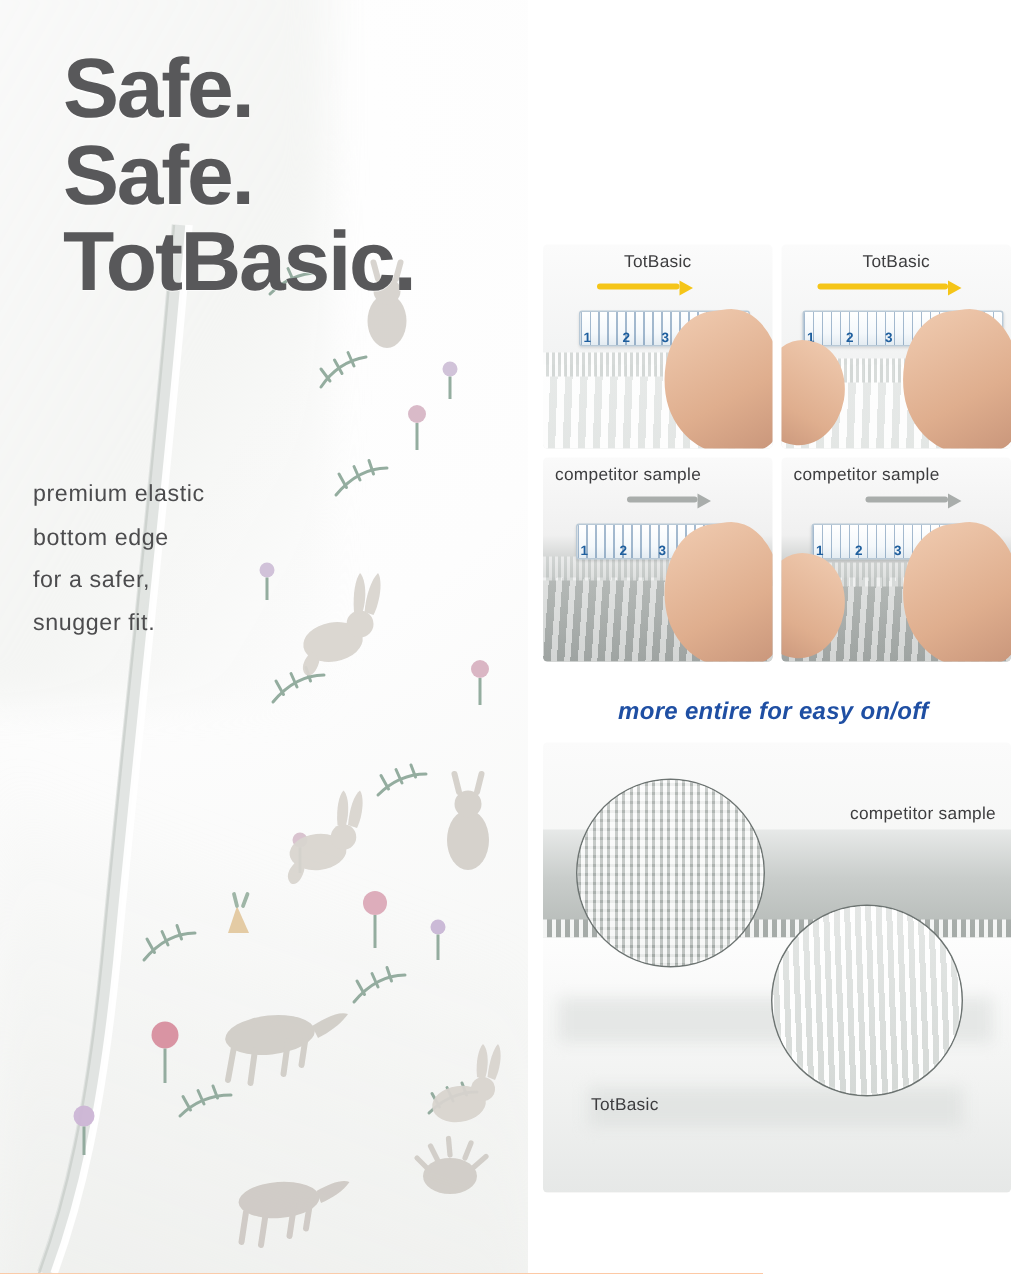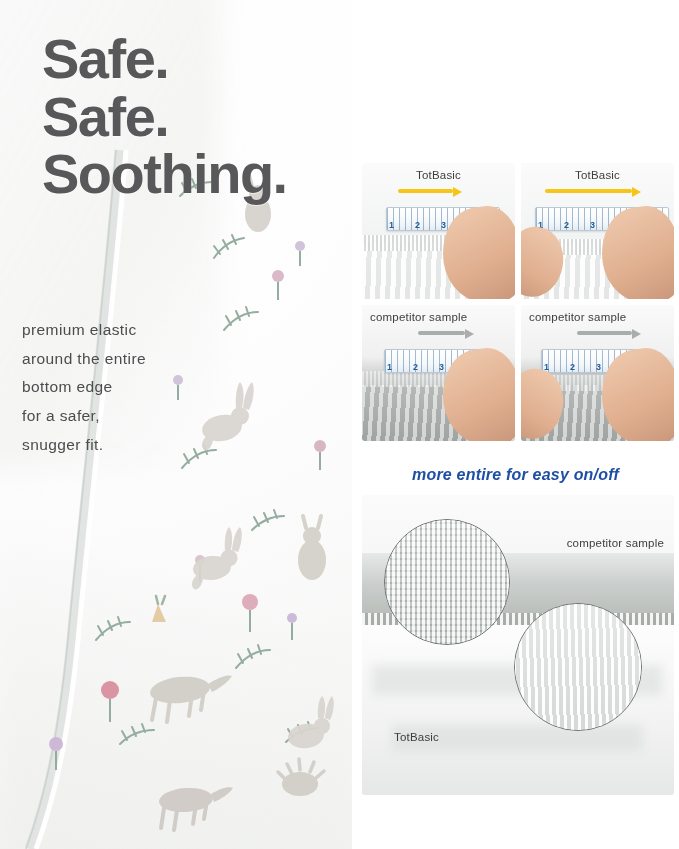--- a/index.html
+++ b/index.html
@@ -431,26 +431,25 @@
         <g>
           <path d="M158,604 l8,18 l-14,0 Z" fill="#e3c9a0"></path>
           <path d="M158,604 l-2,-8 M162,604 l3,-8" stroke="#9bb3a3" stroke-width="2.5" stroke-linecap="round"></path>
         </g>
       </g>
     </svg>
 
     <div class="headline">
       <div>Safe.</div>
       <div>Safe.</div>
-      <div>Soothing.</div>
+      <div>TotBasic.</div>
     </div>
 
     <div class="subcopy">
       <div class="it">premium elastic</div>
-      <div class="rg">around the entire</div>
       <div class="rg">bottom edge</div>
       <div class="it">for a safer,</div>
       <div class="it">snugger fit.</div>
     </div>
   </div>
 
   <div class="right-col">
 
     <div class="stretch-block">
 

